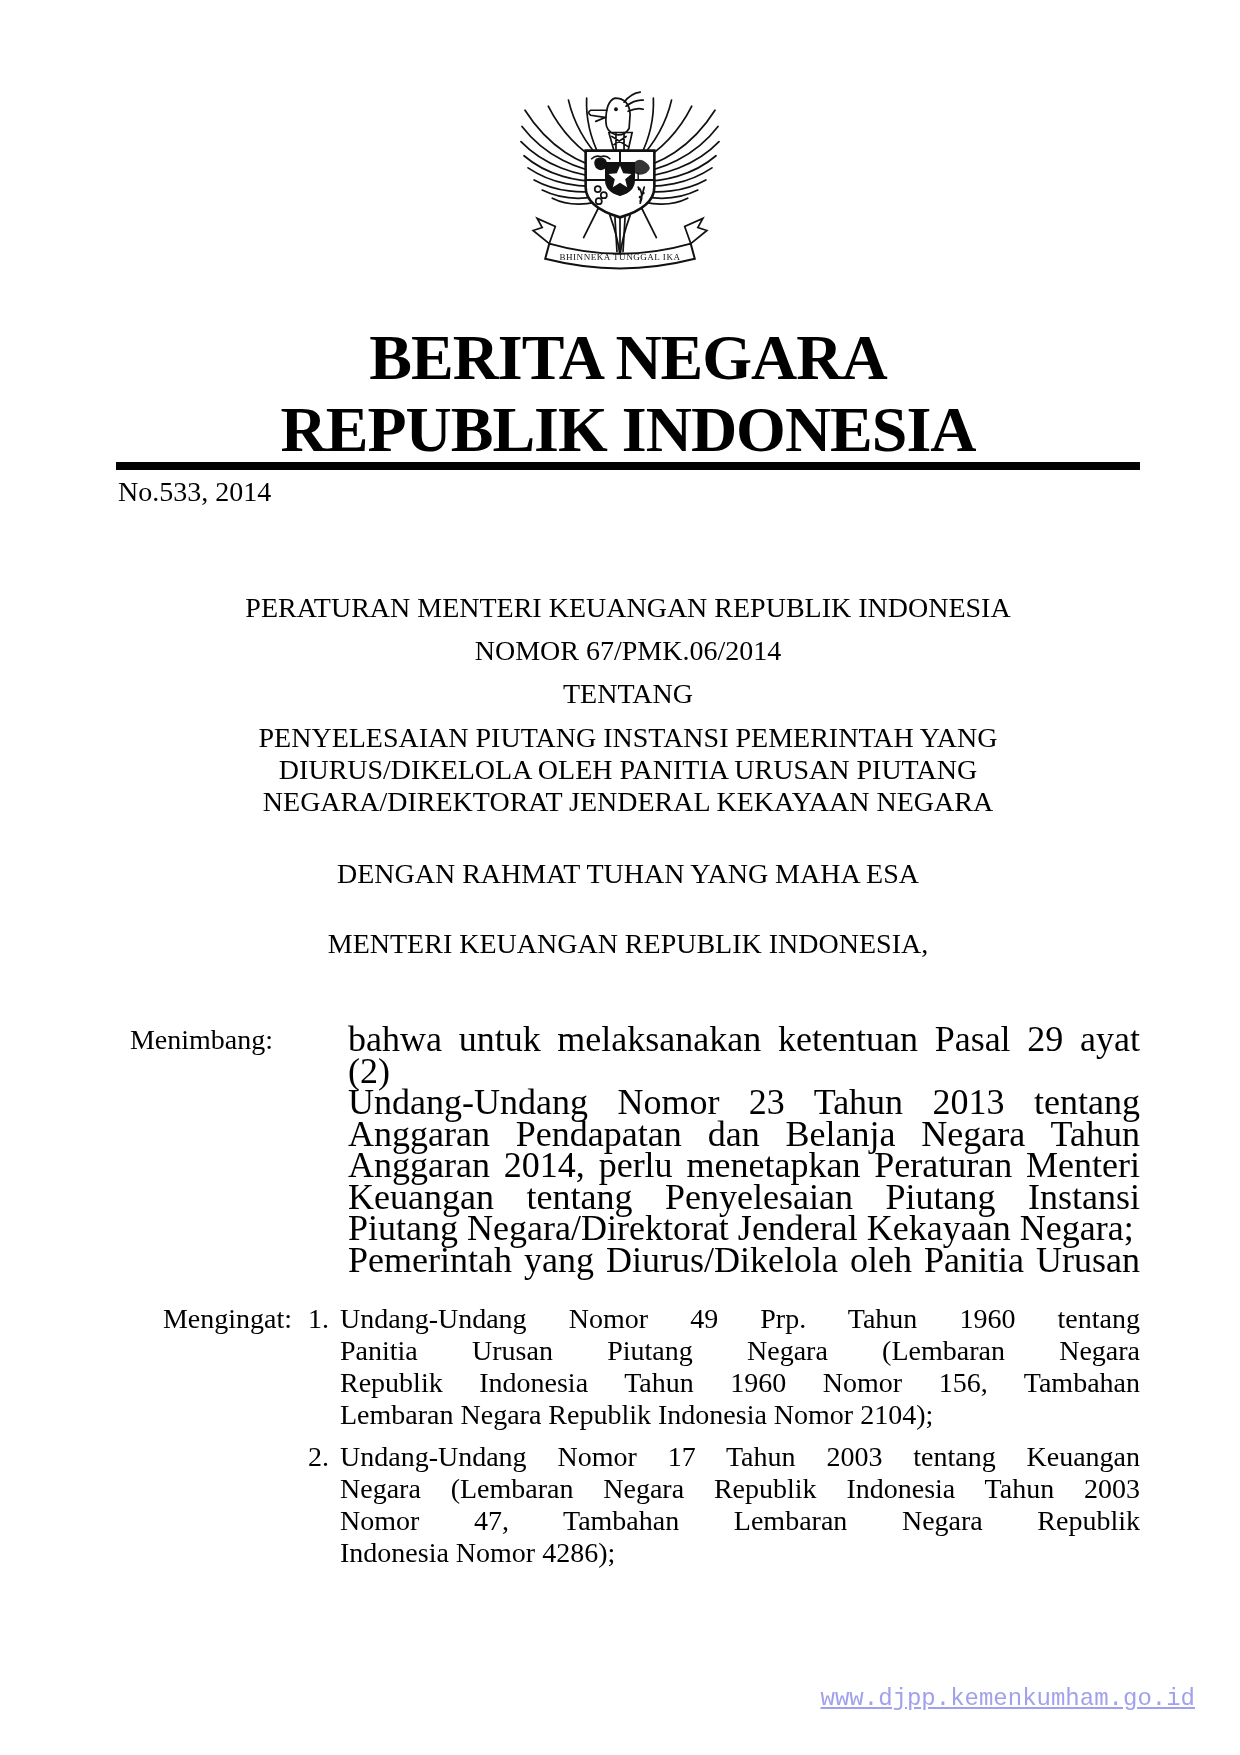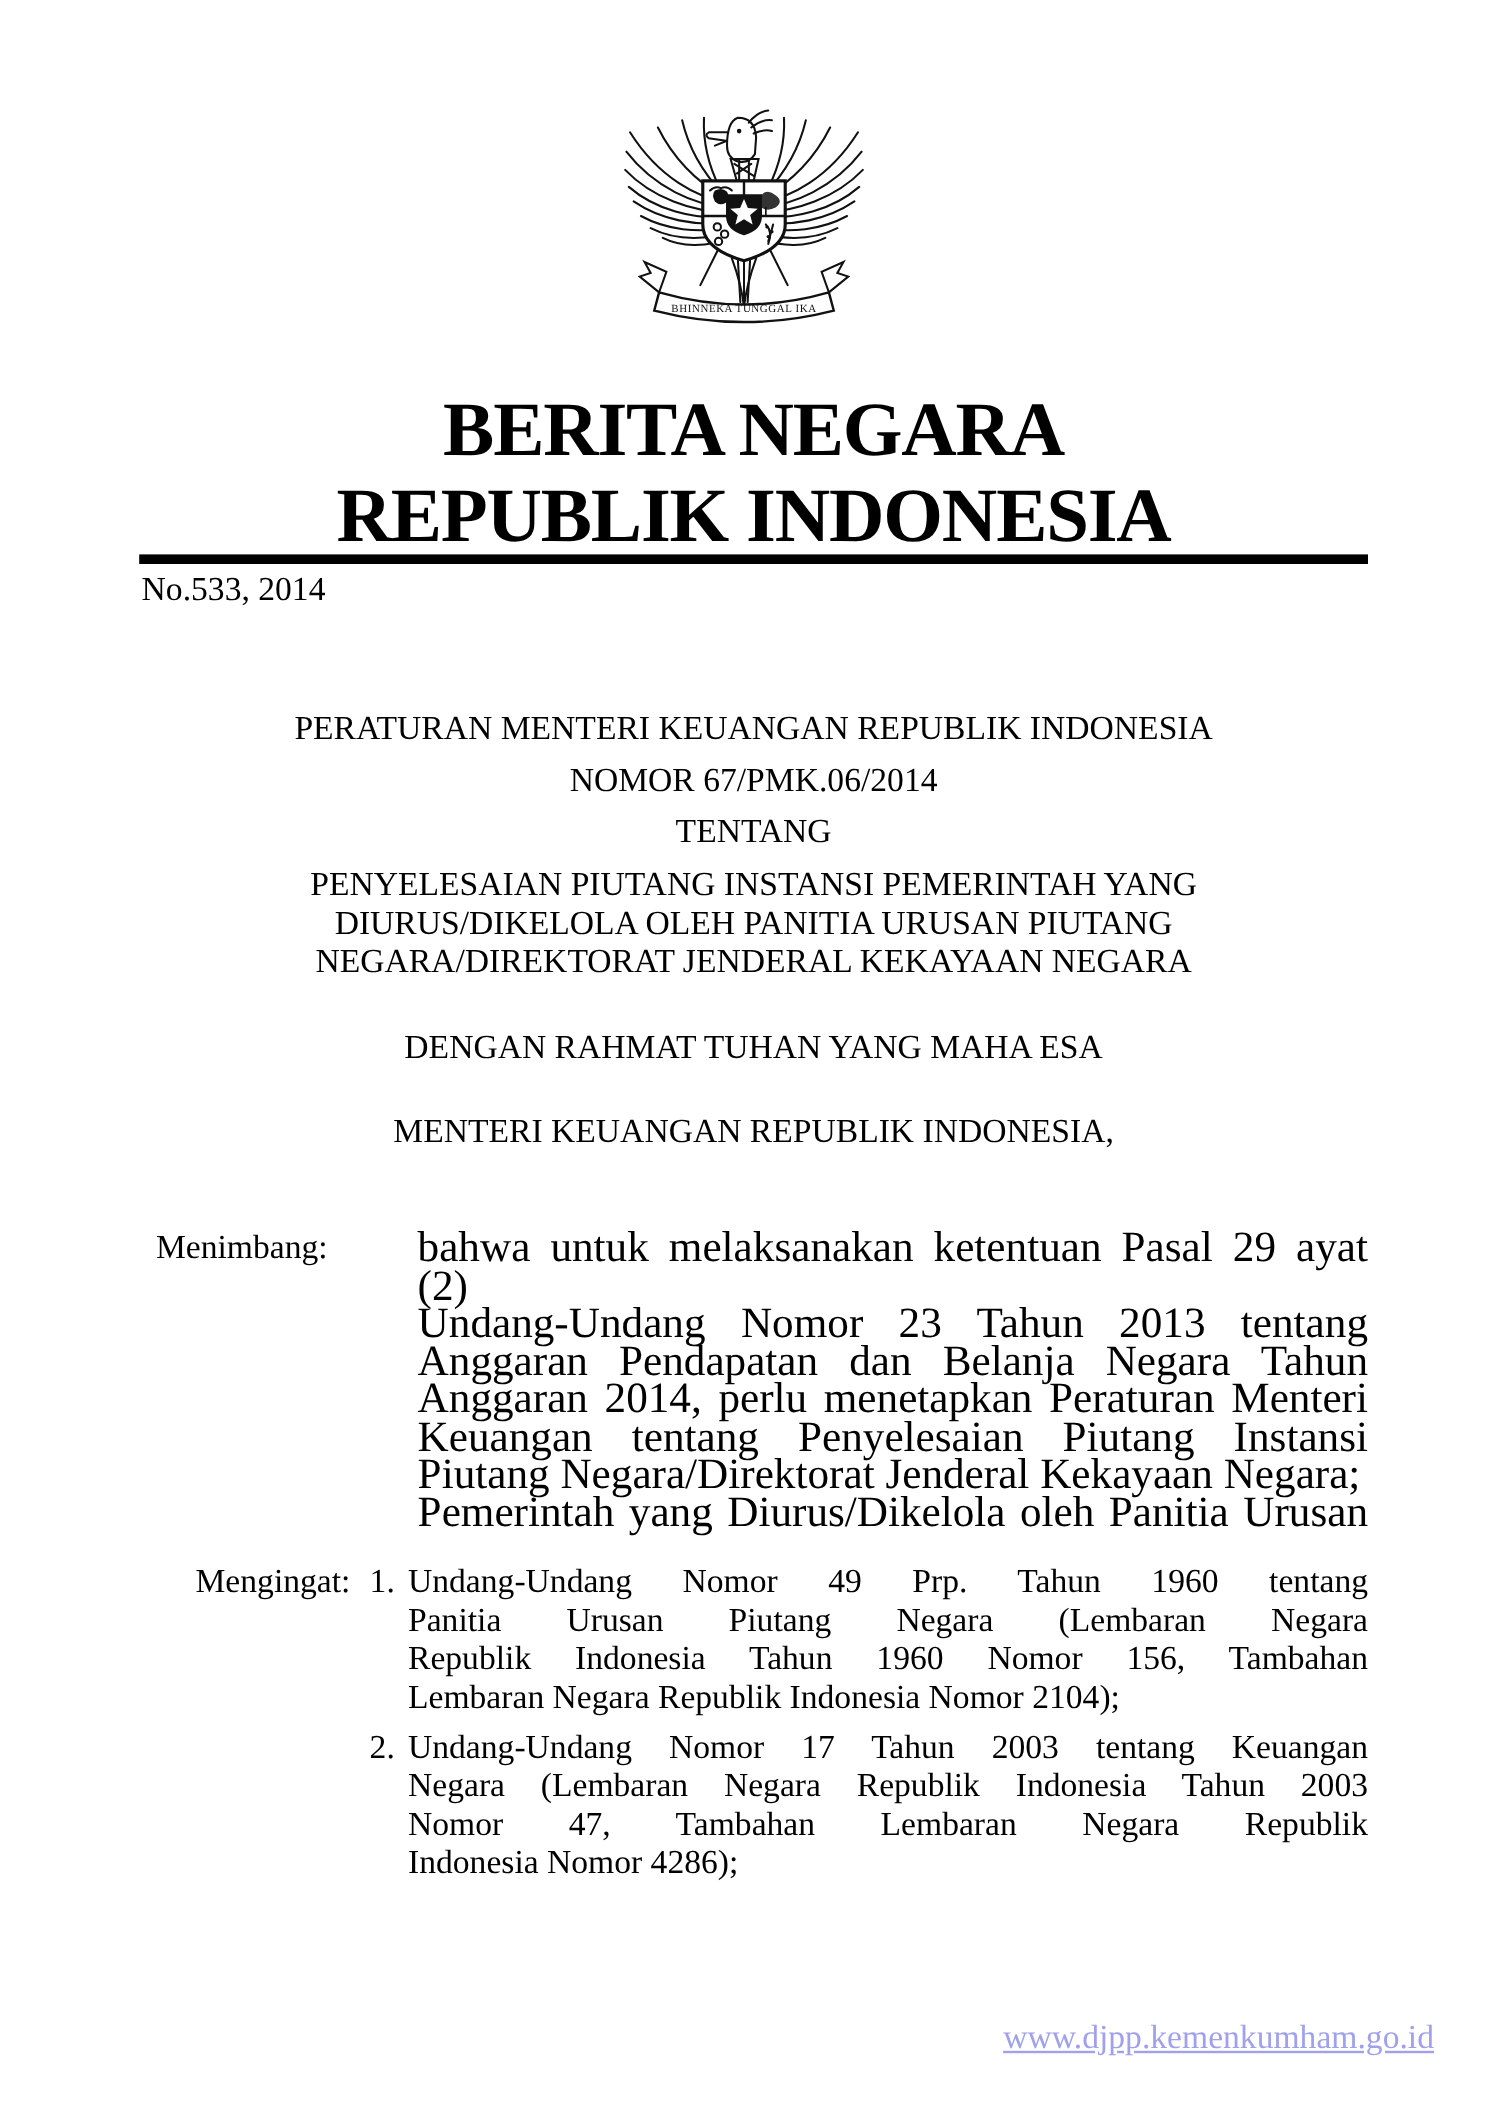--- a/index.html
+++ b/index.html
@@ -49,22 +49,22 @@
   .num-2 { top:1441px; }
   .item-body { position:absolute; left:340px; width:800px; font-size:28px; line-height:32px; }
   .item-1 { top:1303px; }
   .item-2 { top:1441px; }
   
   .jline { text-align:justify; text-align-last:justify; }
   .jline.last { text-align-last:left; }
   
   .footer-link {
     position:absolute; right:45px; top:1684px;
-    font-family:Liberation Serif, serif;
-    font-size:28px; line-height:30px;
+    font-family:Liberation Mono, monospace;
+    font-size:24px; line-height:30px;
     color:#a0a0ec; text-decoration:underline; cursor:pointer;
   }
 </style>
 </head>
 <body>
 
 <div class="page">
 
   <div class="emblem">
     <svg viewBox="0 0 200 190" width="208" height="192" xmlns="http://www.w3.org/2000/svg">

